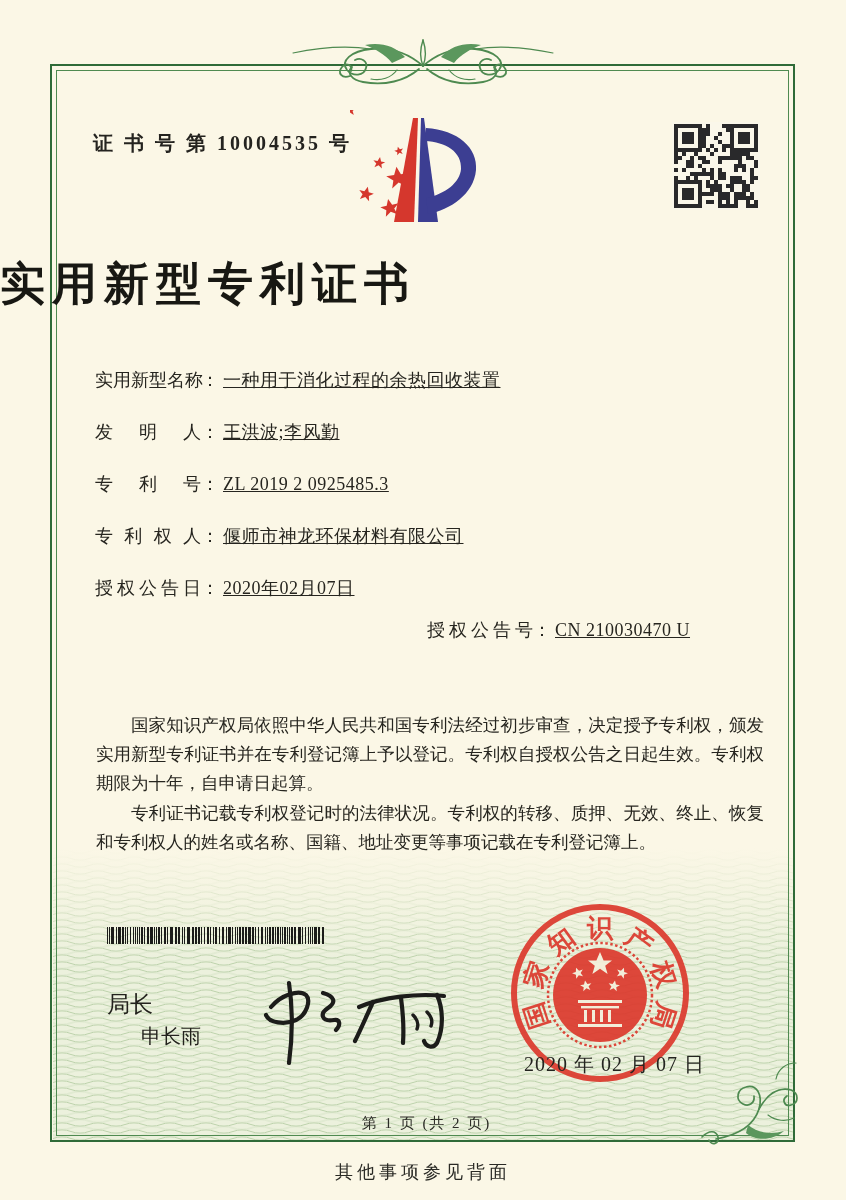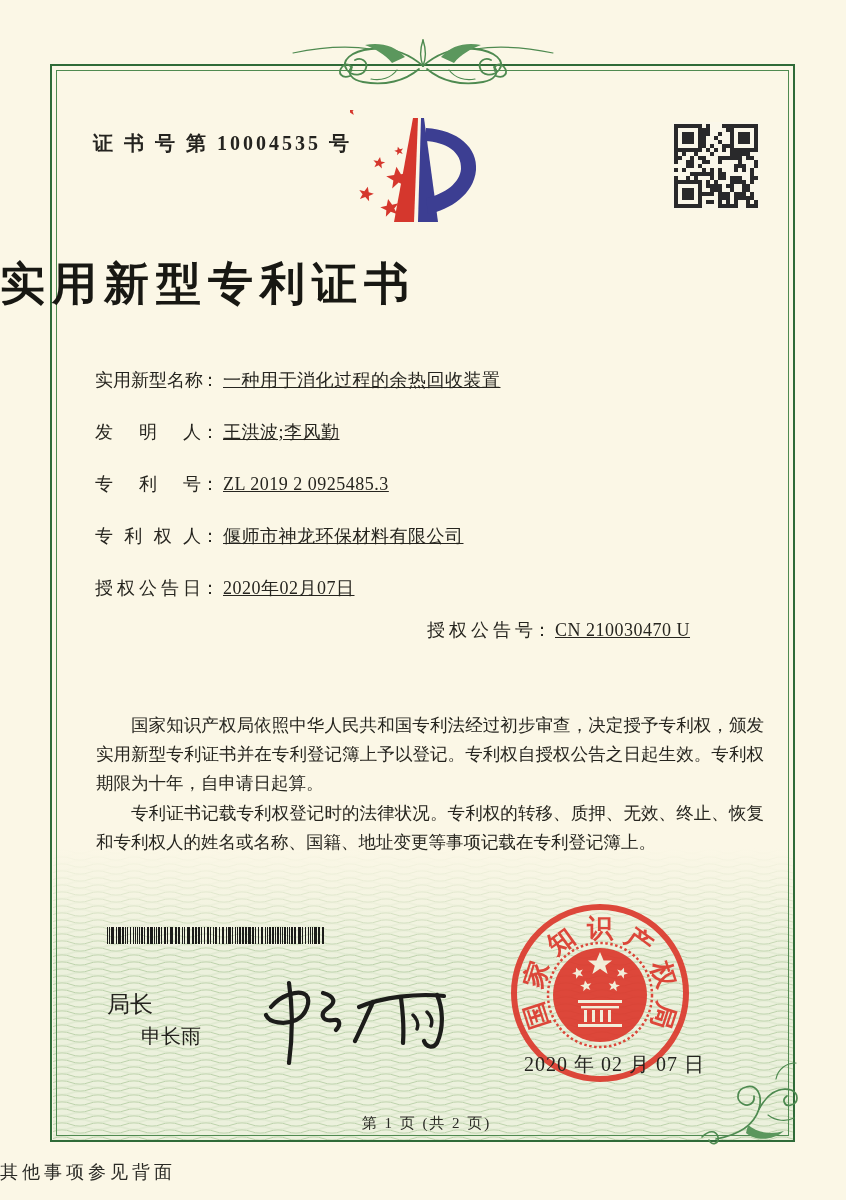--- a/index.html
+++ b/index.html
@@ -17,21 +17,21 @@
   .flabel{display:inline-block;width:106px;text-align:justify;text-align-last:justify;-moz-text-align-last:justify;vertical-align:top;}
   .fcolon{display:inline-block;margin-right:4px;}
   .fvalue{letter-spacing:0.5px;text-decoration:underline;}
   .fpair2{position:absolute;left:332px;top:0;white-space:nowrap;margin-top:42px;}
   .paras{left:95px;top:710px;width:670px;font-size:17.5px;line-height:29px;color:#26251f;text-align:justify;}
   .paras p{margin:1px;text-indent:2em;}
   .director-label{left:107px;top:989px;font-size:23px;color:#23221d;font-family:"Liberation Sans","DejaVu Sans",sans-serif;}
   .director-name{left:107px;top:1023px;font-size:20px;color:#23221d;font-family:Liberation Mono, monospace;margin-left:34px;}
   .seal-date{left:524px;top:1051px;font-size:20px;letter-spacing:1px;color:#242420;z-index:6;}
   .footer-page{left:7px;right:0;top:1114px;text-align:center;font-size:15px;letter-spacing:2px;color:#2a2a25;}
-  .back-note{left:0;right:0;top:1160px;font-size:18px;letter-spacing:4px;color:#2a2a25;}
+  .back-note{left:0;right:0;top:1160px;text-align:center;font-size:18px;letter-spacing:4px;color:#2a2a25;}
   svg{display:block;}
   .z1{z-index:1}.z2{z-index:2}.z3{z-index:3}.z4{z-index:4}.z5{z-index:5}
 </style>
 </head>
 <body>
 
 <div class="page">
 
   <svg class="abs z1" style="left:53px;top:848px;" width="740" height="292" viewBox="0 0 740 292">
     <defs>

